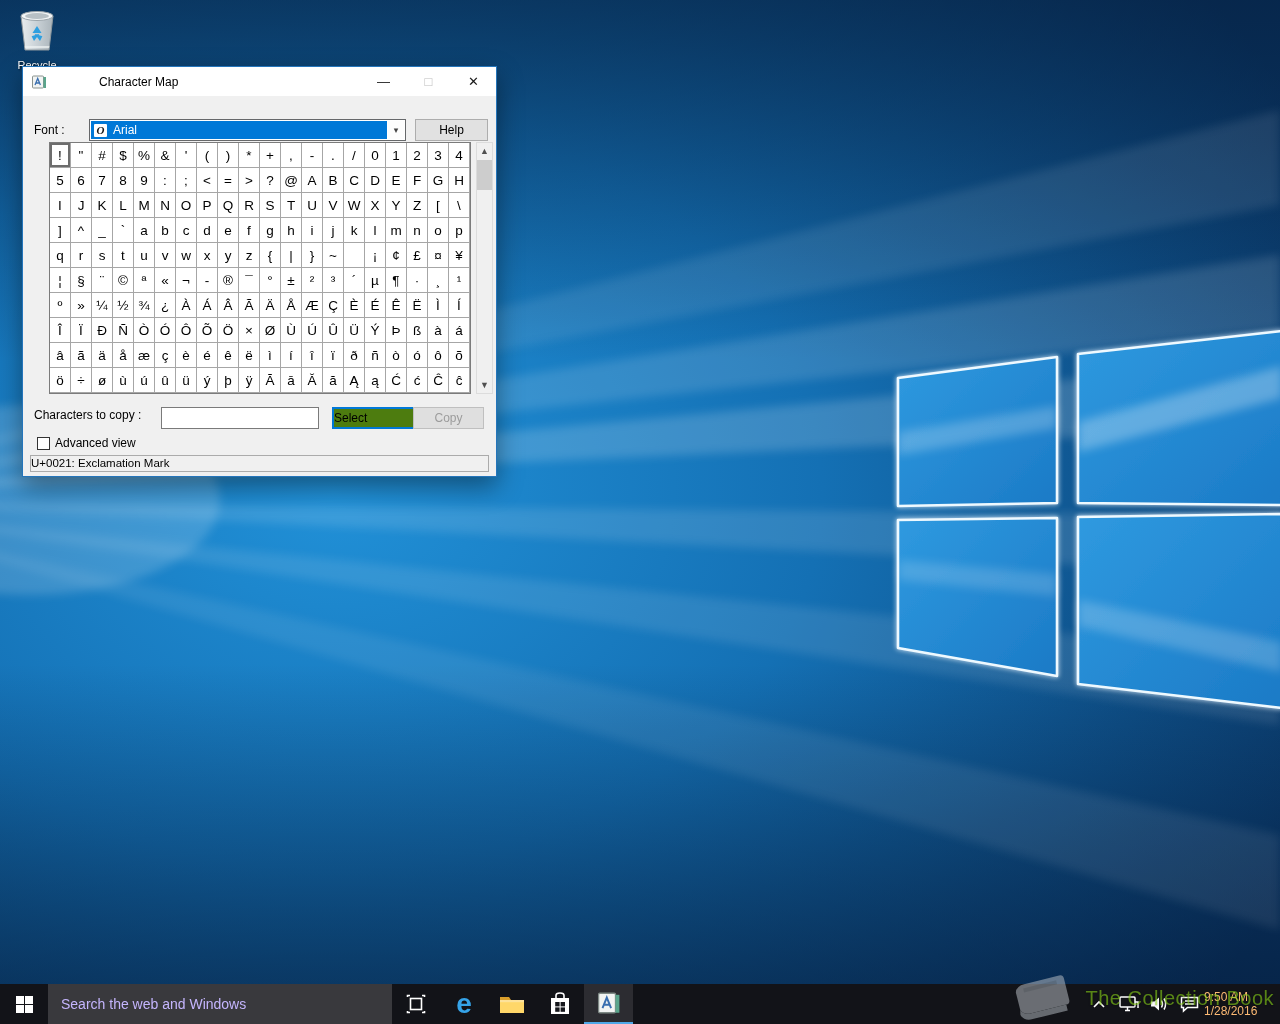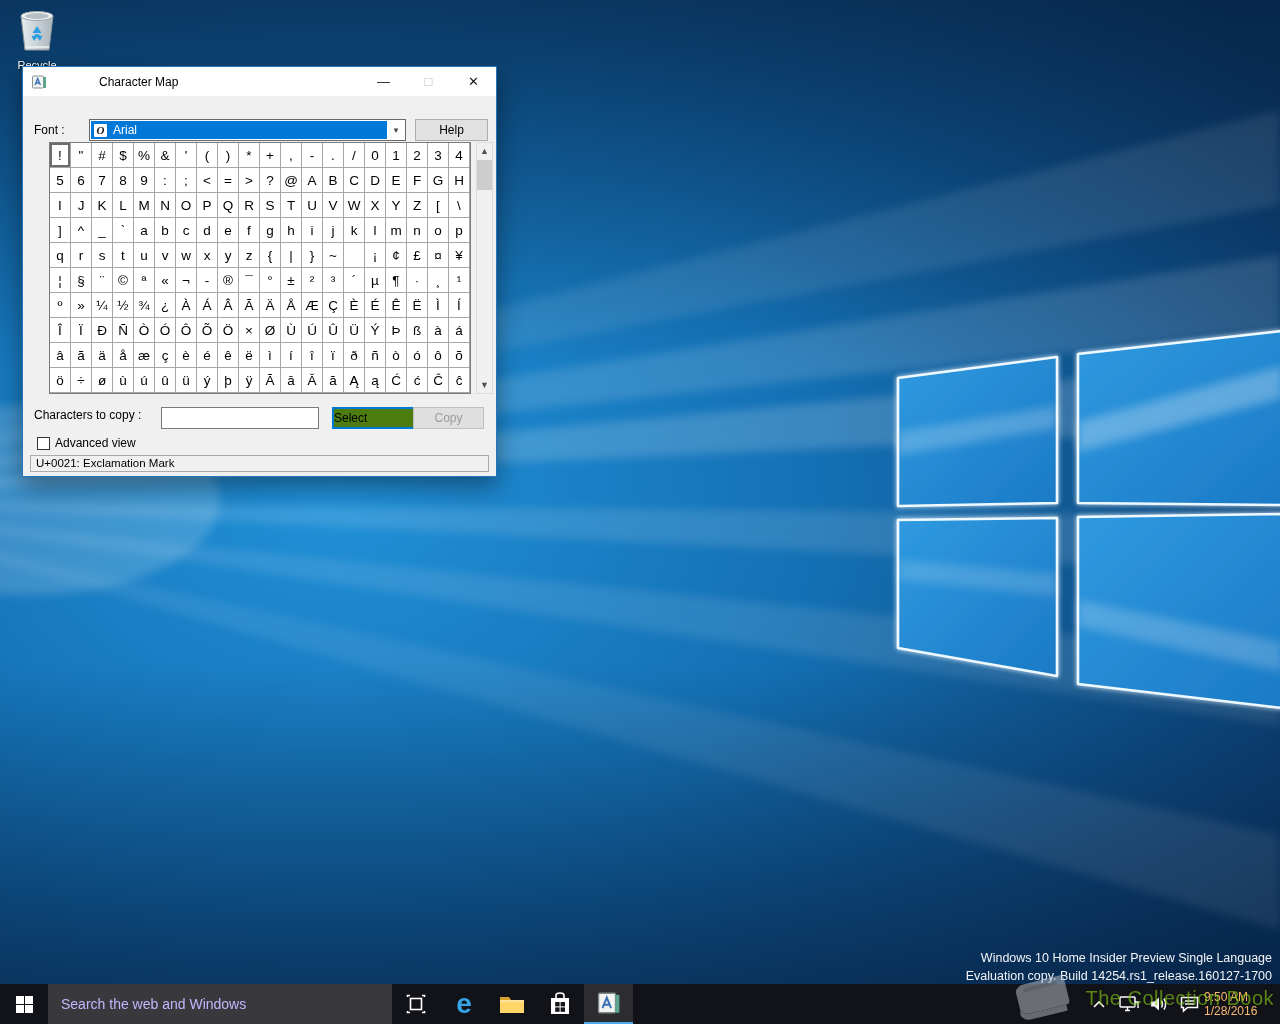--- a/index.html
+++ b/index.html
@@ -44,21 +44,21 @@
 
   .copy-row { position:absolute; left:0; top:340px; width:100%; height:22px; }
   .copy-label { position:absolute; left:11px; top:1px; }
   .copy-input { position:absolute; left:138px; top:0; width:158px; height:22px; border:1px solid #7a7a7a; background:#fff; font-size:12px; padding:0 3px; font-family:inherit; }
   .select-btn { position:absolute; left:309px; top:0; width:85px; height:22px; background:#4d7c0f; border:2px solid #0078d7; text-align:left; line-height:18px; }
   .copy-btn { position:absolute; left:390px; top:0; width:71px; height:22px; background:#dfdfdf; border:1px solid #bfbfbf; color:#9c9c9c; text-align:center; line-height:20px; }
 
   .adv-row { position:absolute; left:14px; top:369px; height:14px; display:flex; align-items:center; }
   .adv-check { width:13px; height:13px; background:#fff; border:1px solid #333; margin-right:5px; }
 
-  .statusbar { position:absolute; left:7px; right:7px; top:388px; height:17px; background:#f0f0f0; border:1px solid #ababab; font-size:11.5px; line-height:15px; padding-left:5px; color:#000; }
+  .statusbar { position:absolute; left:7px; right:7px; top:388px; height:17px; background:#f0f0f0; border:1px solid #ababab; font-size:11.5px; line-height:15px; color:#000; }
 
   
   .build-watermark { position:absolute; right:8px; top:949px; text-align:right; z-index:6; color:rgba(255,255,255,.95); font-size:12.5px; line-height:18px; }
 
   
   .taskbar { position:absolute; left:0; top:984px; width:1280px; height:40px; background:#121318; z-index:10; display:flex; align-items:stretch; }
   .tb-btn { width:48px; display:flex; align-items:center; justify-content:center; }
   .tb-search { width:344px; background:#39393d; display:flex; align-items:center; padding-left:13px; color:#c4b5fd; font-size:14px; }
   .tb-app { width:48px; display:flex; align-items:center; justify-content:center; }
   .tb-app.active { width:49px; background:rgba(255,255,255,.11); border-bottom:2px solid #4fa8e8; }
@@ -405,24 +405,20 @@
     </div>
 
     <div class="adv-row">
       <span class="adv-check"></span>
       <span>Advanced view</span>
     </div>
 
     <div class="statusbar">U+0021: Exclamation Mark</div>
   </div>
 
-  <div class="build-watermark">
-    <div>Windows 10 Home Insider Preview Single Language</div>
-    <div>Evaluation copy. Build 14254.rs1_release.160127-1700</div>
-  </div>
 
   <div class="taskbar">
     <div class="tb-btn">
       <svg width="17" height="17" viewBox="0 0 17 17">
         <rect x="0" y="0" width="8" height="8" fill="#fff"></rect>
         <rect x="9" y="0" width="8" height="8" fill="#fff"></rect>
         <rect x="0" y="9" width="8" height="8" fill="#fff"></rect>
         <rect x="9" y="9" width="8" height="8" fill="#fff"></rect>
       </svg>
     </div>

